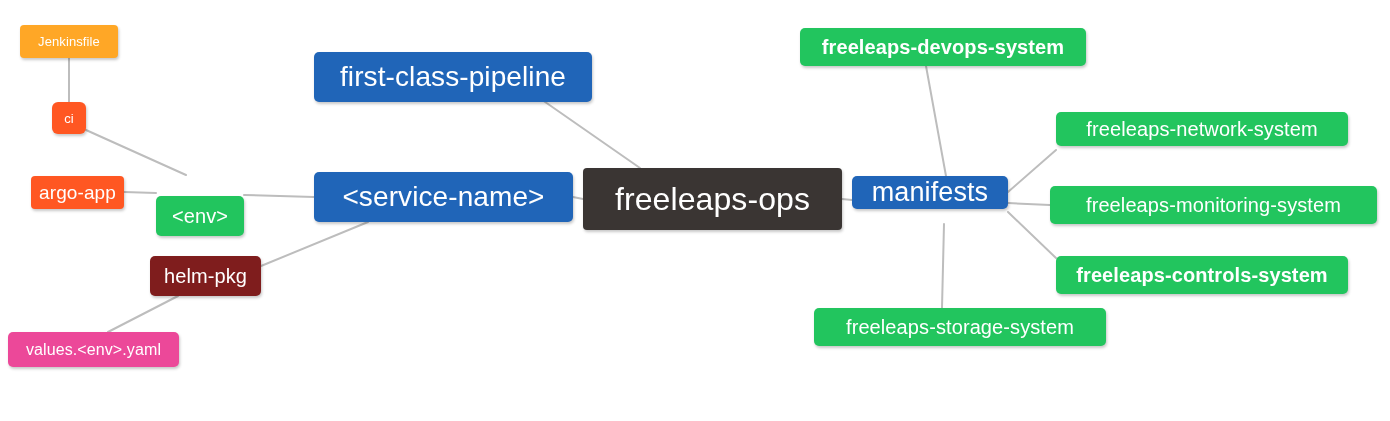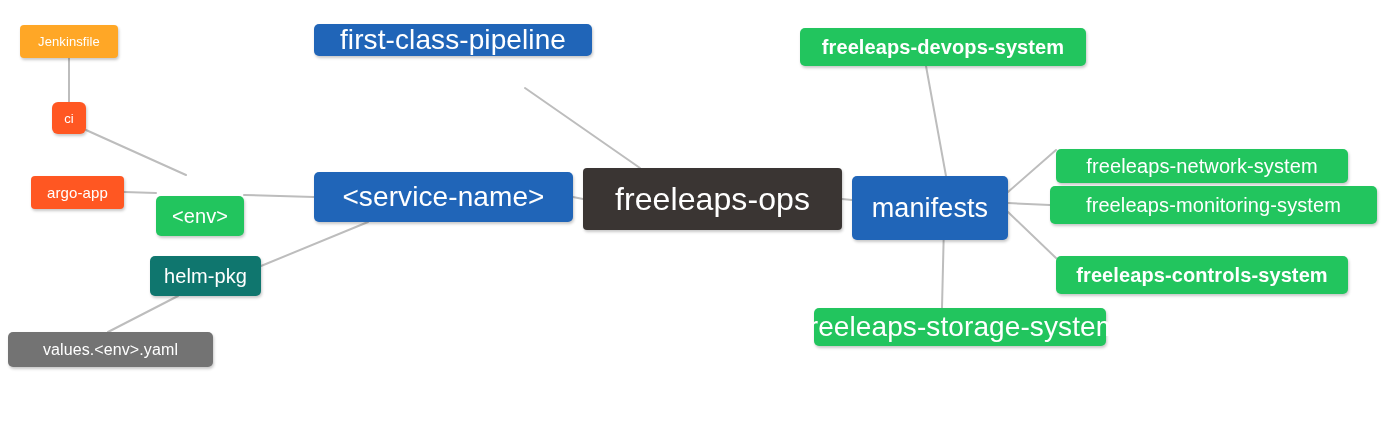--- a/index.html
+++ b/index.html
@@ -61,27 +61,27 @@
       <line x1="178" y1="296" x2="108" y2="332" stroke="#bdbdbd" stroke-width="2" stroke-linecap="round"></line>
       <line x1="946" y1="176" x2="926" y2="66" stroke="#bdbdbd" stroke-width="2" stroke-linecap="round"></line>
       <line x1="1008" y1="192" x2="1056" y2="150" stroke="#bdbdbd" stroke-width="2" stroke-linecap="round"></line>
       <line x1="1008" y1="203" x2="1050" y2="205" stroke="#bdbdbd" stroke-width="2" stroke-linecap="round"></line>
       <line x1="1008" y1="212" x2="1056" y2="258" stroke="#bdbdbd" stroke-width="2" stroke-linecap="round"></line>
       <line x1="944" y1="224" x2="942" y2="308" stroke="#bdbdbd" stroke-width="2" stroke-linecap="round"></line>
     </svg>
   <div id="node-layer">
       <div class="node lvl-xs" style="left: 20px; top: 25px; width: 98px; height: 33px; background: rgb(255, 167, 38); font-size: 13px;">Jenkinsfile</div>
       <div class="node lvl-xs" style="left: 52px; top: 102px; width: 34px; height: 32px; background: rgb(255, 87, 34); font-size: 13px; border-radius: 6px;">ci</div>
-      <div class="node lvl-xs" style="left: 31px; top: 176px; width: 93px; height: 33px; background: rgb(255, 87, 34); font-size: 15px;">argo-app</div>
+      <div class="node lvl-xs" style="left: 31px; top: 176px; width: 93px; height: 33px; background: rgb(255, 87, 34); font-size: 19px;">argo-app</div>
       <div class="node" style="left: 156px; top: 175px; width: 88px; height: 40px; background: rgb(34, 197, 94); font-size: 20px; margin-top: 21px;">&lt;env&gt;</div>
-      <div class="node" style="left: 150px; top: 256px; width: 111px; height: 40px; background: #0f766e; font-size: 20px;">helm-pkg</div>
-      <div class="node" style="left: 8px; top: 332px; width: 205px; height: 35px; background: #737373; font-size: 16px;">values.&lt;env&gt;.yaml</div>
-      <div class="node" style="left: 314px; top: 24px; width: 278px; height: 32px; background: rgb(32, 101, 184); font-size: 28px;">first-class-pipeline</div>
+      <div class="node" style="left: 150px; top: 256px; width: 111px; height: 40px; background: #7f1d1d; font-size: 20px;">helm-pkg</div>
+      <div class="node" style="left: 8px; top: 332px; width: 171px; height: 35px; background: #ec4899; font-size: 16px;">values.&lt;env&gt;.yaml</div>
+      <div class="node" style="left: 314px; top: 52px; width: 278px; height: 50px; background: rgb(32, 101, 184); font-size: 28px;">first-class-pipeline</div>
       <div class="node" style="left: 314px; top: 172px; width: 259px; height: 50px; background: rgb(32, 101, 184); font-size: 28px;">&lt;service-name&gt;</div>
       <div class="node root" style="left: 583px; top: 168px; width: 259px; height: 62px; background: rgb(58, 53, 51); font-size: 32px;">freeleaps-ops</div>
-      <div class="node" style="left: 852px; top: 176px; width: 156px; height: 64px; background: rgb(32, 101, 184); font-size: 27px;">manifests</div>
+      <div class="node" style="left: 852px; top: 176px; width: 156px; height: 33px; background: rgb(32, 101, 184); font-size: 27px;">manifests</div>
       <div class="node" style="left: 800px; top: 28px; width: 286px; height: 38px; background: rgb(34, 197, 94); font-size: 20px; font-weight: bold;">freeleaps-devops-system</div>
-      <div class="node" style="left: 1056px; top: 112px; width: 292px; height: 34px; background: rgb(34, 197, 94); font-size: 20px; margin-top: 37px;">freeleaps-network-system</div>
+      <div class="node" style="left: 1056px; top: 112px; width: 292px; height: 34px; background: rgb(34, 197, 94); font-size: 20px;">freeleaps-network-system</div>
       <div class="node" style="left: 1050px; top: 186px; width: 327px; height: 38px; background: rgb(34, 197, 94); font-size: 20px;">freeleaps-monitoring-system</div>
       <div class="node" style="left: 1056px; top: 256px; width: 292px; height: 38px; background: rgb(34, 197, 94); font-size: 20px; font-weight: bold;">freeleaps-controls-system</div>
-      <div class="node" style="left: 814px; top: 308px; width: 292px; height: 38px; background: rgb(34, 197, 94); font-size: 28px;">freeleaps-storage-system</div>
+      <div class="node" style="left: 814px; top: 308px; width: 292px; height: 38px; background: rgb(34, 197, 94); font-size: 20px;">freeleaps-storage-system</div>
     </div>
 </div>
 
 </body></html>

